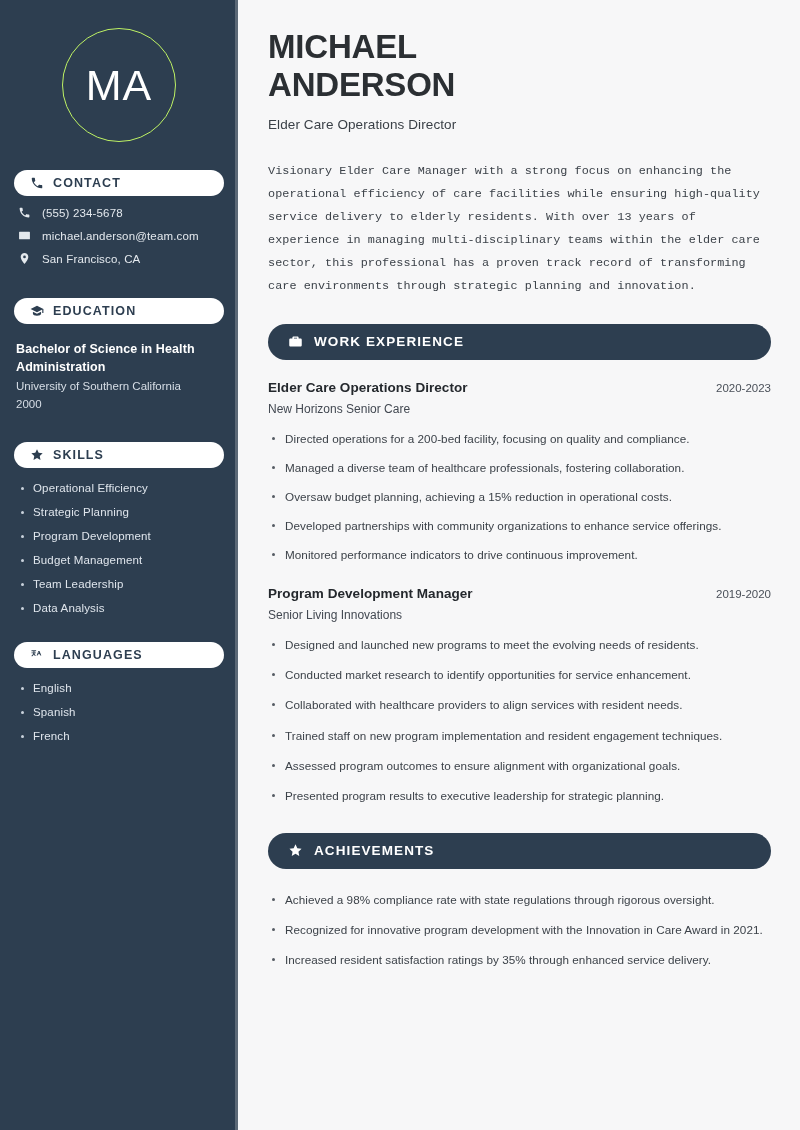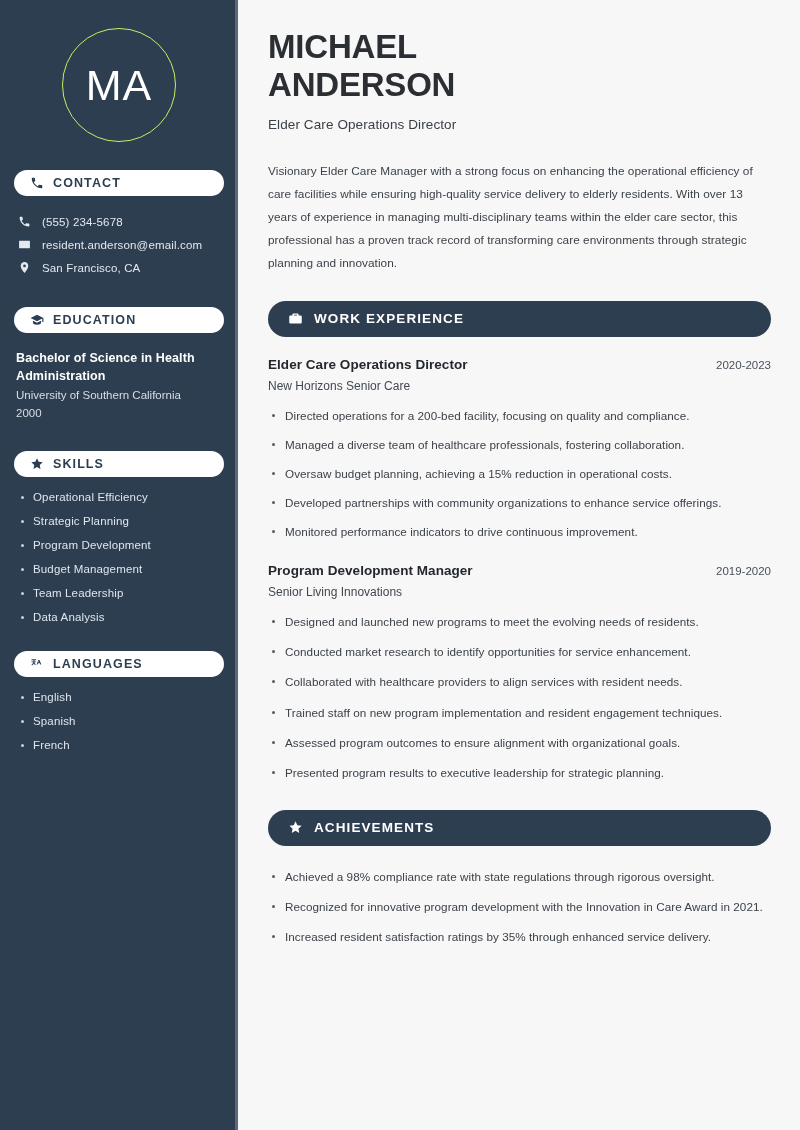--- a/index.html
+++ b/index.html
@@ -73,21 +73,21 @@
   }
   .pill-light .pill-label {
     font-size: 12.5px;
     font-weight: bold;
     letter-spacing: 1.1px;
     color: #2d3e50;
     white-space: nowrap;
   }
   .pill-light svg { display: block; }
 
-  .contact-list { margin-top: 14px; text-align: center; }
+  .contact-list { margin-top: 5px; text-align: center; }
   .contact-row {
     display: flex;
     align-items: center;
     gap: 11px;
     padding: 5px 0 5px 4px;
   }
   .contact-row .ctext {
     font-size: 11.5px;
     color: #e4e9ee;
     letter-spacing: 0.15px;
@@ -153,20 +153,21 @@
     font-size: 13.5px;
     color: #3a4047;
     letter-spacing: 0.1px;
   }
   .summary {
     margin-top: 28px;
     font-size: 11.8px;
     line-height: 1.95;
     color: #3c4249;
     letter-spacing: 0.05px;
+    font-family: Liberation Mono, monospace;
   }
 
   .pill-dark {
     margin-top: 26px;
     background: #2d3e50;
     border-radius: 999px;
     height: 36px;
     display: flex;
     align-items: center;
     padding: 0 20px;
@@ -259,21 +260,21 @@
         <span class="ctext">(555) 234-5678</span>
       </div>
 
       <div class="contact-row">
         <span>
           <svg width="13" height="13" viewBox="0 0 24 24" fill="#e4e9ee">
             <path d="M2 5h20v14H2z" fill="none"></path>
             <path d="M3 5h18c.6 0 1 .4 1 1v12c0 .6-.4 1-1 1H3c-.6 0-1-.4-1-1V6c0-.6.4-1 1-1zm9 8L4.3 7h15.4L12 13z"></path>
           </svg>
         </span>
-        <span class="ctext">resident.anderson@email.com</span>
+        <span class="ctext">michael.anderson@team.com</span>
       </div>
 
       <div class="contact-row">
         <span>
           <svg width="13" height="13" viewBox="0 0 24 24" fill="#e4e9ee">
             <path d="M12 2C8.1 2 5 5.1 5 9c0 5.2 7 13 7 13s7-7.8 7-13c0-3.9-3.1-7-7-7zm0 9.5A2.5 2.5 0 1 1 12 6.5a2.5 2.5 0 0 1 0 5z"></path>
           </svg>
         </span>
         <span class="ctext">San Francisco, CA</span>
       </div>

